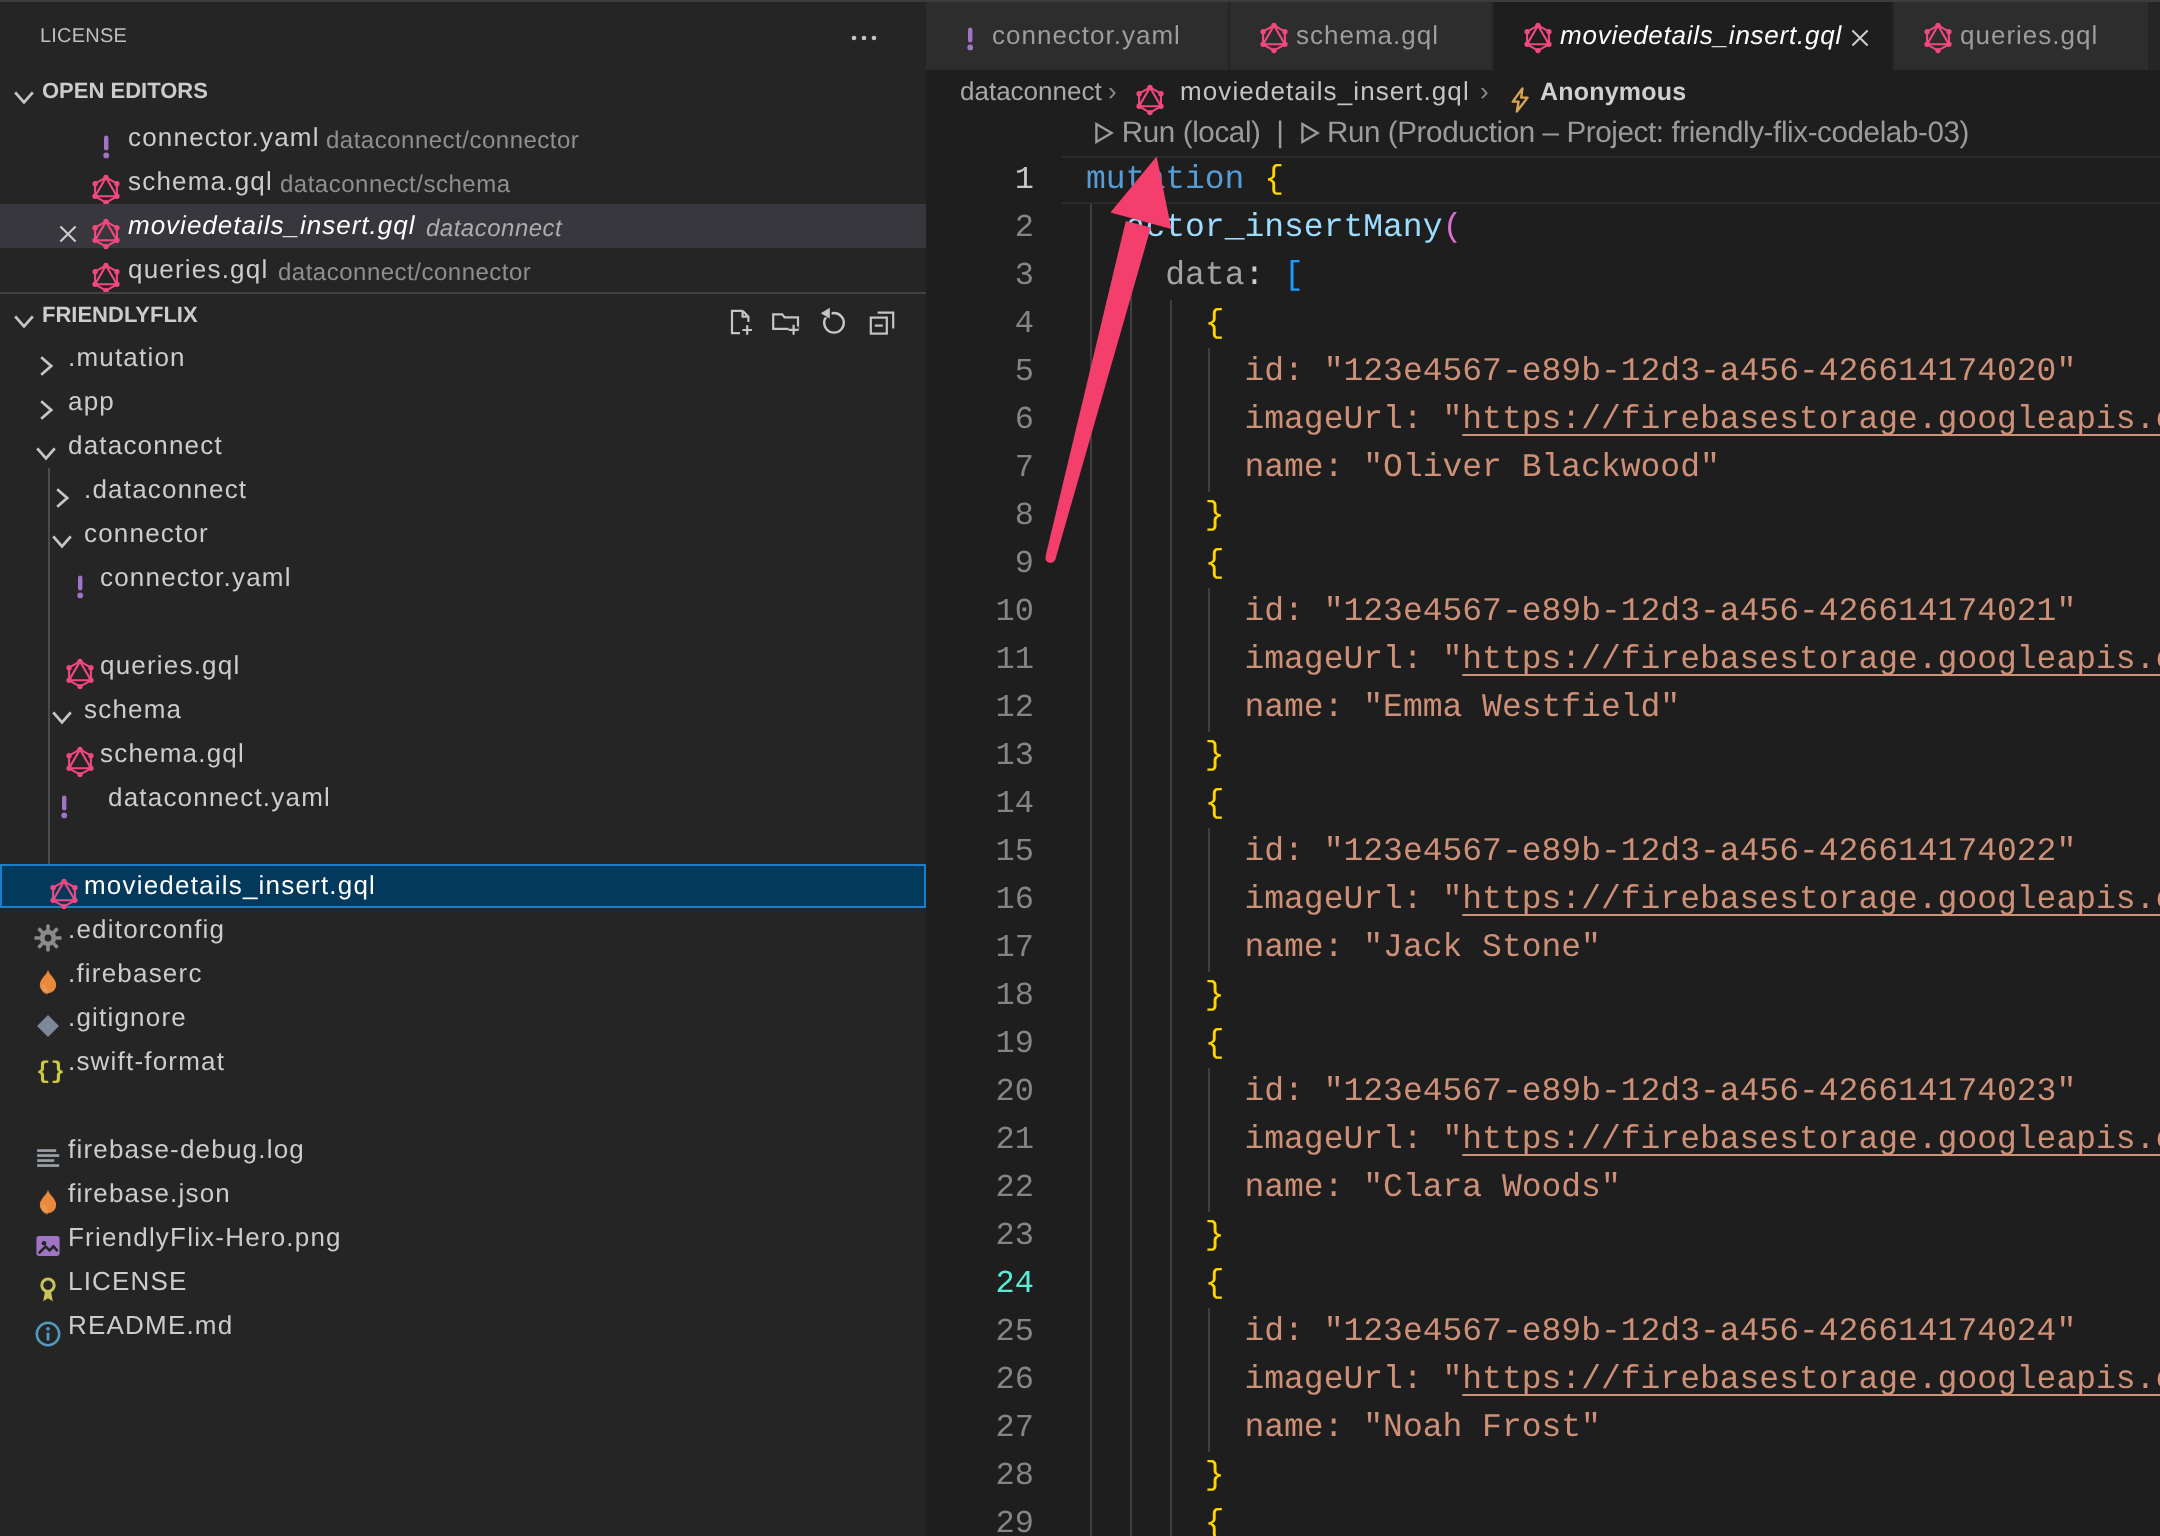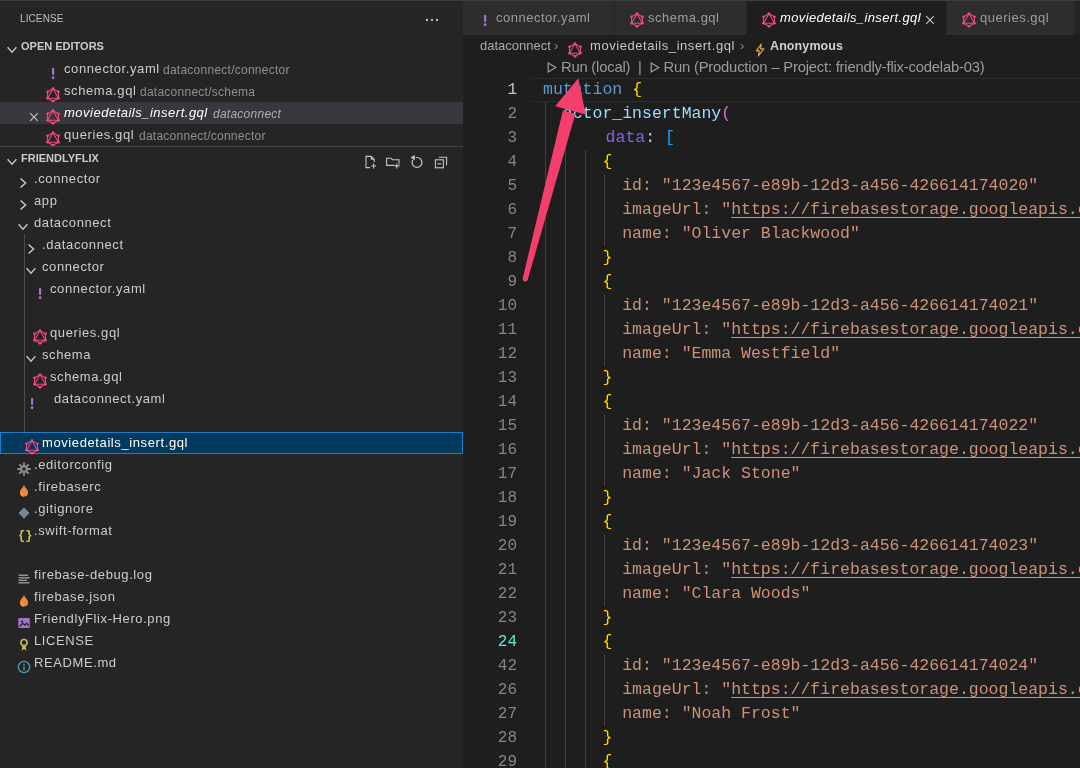--- a/index.html
+++ b/index.html
@@ -153,21 +153,21 @@
             <path d="M5.8 3.3 H13.6 V11.2" fill="none" stroke="#c5c5c5" stroke-width="1.1"></path>
             <rect x="2.4" y="5.8" width="8" height="8" fill="#252526" stroke="#c5c5c5" stroke-width="1.1"></rect>
             <path d="M4.4 9.8 H8.4" stroke="#c5c5c5" stroke-width="1.1"></path>
           </svg></span>
     </div>
     <div id="indentguide"></div>
     <div class="trow" style="top:168px">
         <span class="tic" style="left:15px"><svg class="ic " width="16" height="16" viewBox="0 0 16 16">
             <path d="M5.6 3.6 L10.6 8 L5.6 12.4" fill="none" stroke="#c5c5c5" stroke-width="1.4"></path>
           </svg></span>
-        <span class="tname" style="left:34px">.connector</span>
+        <span class="tname" style="left:34px">.mutation</span>
       </div>
       <div class="trow" style="top:190px">
         <span class="tic" style="left:15px"><svg class="ic " width="16" height="16" viewBox="0 0 16 16">
             <path d="M5.6 3.6 L10.6 8 L5.6 12.4" fill="none" stroke="#c5c5c5" stroke-width="1.4"></path>
           </svg></span>
         <span class="tname" style="left:34px">app</span>
       </div>
       <div class="trow" style="top:212px">
         <span class="tic" style="left:15px"><svg class="ic " width="16" height="16" viewBox="0 0 16 16">
             <path d="M3.6 5.2 L8 10.2 L12.4 5.2" fill="none" stroke="#c5c5c5" stroke-width="1.4"></path>
@@ -423,30 +423,30 @@
         <div class="gn" style="top:414px;color:#858585">15</div>
         <div class="gn" style="top:438px;color:#858585">16</div>
         <div class="gn" style="top:462px;color:#858585">17</div>
         <div class="gn" style="top:486px;color:#858585">18</div>
         <div class="gn" style="top:510px;color:#858585">19</div>
         <div class="gn" style="top:534px;color:#858585">20</div>
         <div class="gn" style="top:558px;color:#858585">21</div>
         <div class="gn" style="top:582px;color:#858585">22</div>
         <div class="gn" style="top:606px;color:#858585">23</div>
         <div class="gn" style="top:630px;color:#5eead4">24</div>
-        <div class="gn" style="top:654px;color:#858585">42</div>
+        <div class="gn" style="top:654px;color:#858585">25</div>
         <div class="gn" style="top:678px;color:#858585">26</div>
         <div class="gn" style="top:702px;color:#858585">27</div>
         <div class="gn" style="top:726px;color:#858585">28</div>
         <div class="gn" style="top:750px;color:#858585">29</div>
       </div>
     <div id="code">
         <div class="cl" style="top:78px"><span style="color:#569cd6;">mutation</span> <span style="color:#ffd700;">{</span></div>
         <div class="cl" style="top:102px">  <span style="color:#9cdcfe;">actor_insertMany</span><span style="color:#da70d6;">(</span></div>
-        <div class="cl" style="top:126px">    <span style="color:#8b5cf6;margin-left:23px;">data</span><span style="color:#cccccc;">:</span> <span style="color:#179fff;">[</span></div>
+        <div class="cl" style="top:126px">    <span style="color:#a3a3a3;">data</span><span style="color:#cccccc;">:</span> <span style="color:#179fff;">[</span></div>
         <div class="cl" style="top:150px">      <span style="color:#ffd700;">{</span></div>
         <div class="cl" style="top:174px">        <span style="color:#ce9178;">id:</span> <span style="color:#ce9178;">"123e4567-e89b-12d3-a456-426614174020"</span></div>
         <div class="cl" style="top:198px">        <span style="color:#ce9178;">imageUrl:</span> <span style="color:#ce9178;">"</span><span style="color:#ce9178;text-decoration:underline;text-underline-offset:3px;">https://firebasestorage.googleapis.com/v0/b/friendly</span></div>
         <div class="cl" style="top:222px">        <span style="color:#ce9178;">name:</span> <span style="color:#ce9178;">"Oliver Blackwood"</span></div>
         <div class="cl" style="top:246px">      <span style="color:#ffd700;">}</span></div>
         <div class="cl" style="top:270px">      <span style="color:#ffd700;">{</span></div>
         <div class="cl" style="top:294px">        <span style="color:#ce9178;">id:</span> <span style="color:#ce9178;">"123e4567-e89b-12d3-a456-426614174021"</span></div>
         <div class="cl" style="top:318px">        <span style="color:#ce9178;">imageUrl:</span> <span style="color:#ce9178;">"</span><span style="color:#ce9178;text-decoration:underline;text-underline-offset:3px;">https://firebasestorage.googleapis.com/v0/b/friendly</span></div>
         <div class="cl" style="top:342px">        <span style="color:#ce9178;">name:</span> <span style="color:#ce9178;">"Emma Westfield"</span></div>
         <div class="cl" style="top:366px">      <span style="color:#ffd700;">}</span></div>

